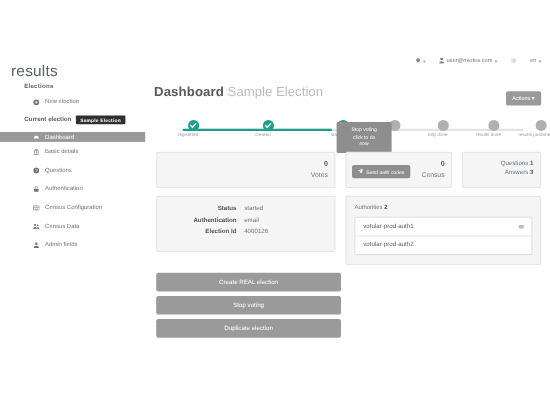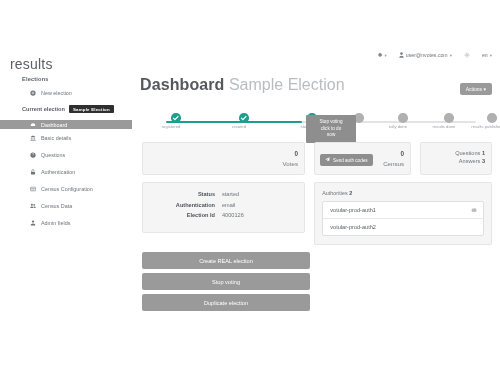--- a/index.html
+++ b/index.html
@@ -57,21 +57,21 @@
     display: flex; align-items: center; gap: 5px;
     font-size: 5.4px; color: #6f7479;
     padding: 4px 0 4px 30px; height: 9px; box-sizing: content-box;
   }
   .nav-item.active { background: #9a9a9a; color: #ffffff; width: 132px; box-sizing: border-box; }
   .nav-ico { width: 6px; height: 6px; flex: 0 0 6px; display: block; }
   .nav-ico svg { display: block; }
 
   
   .main { position: absolute; left: 138px; top: 76px; width: 358px; }
-  .page-title { font-size: 16px; margin: 0 0 6px 2px; }
+  .page-title { font-size: 12px; margin: 0 0 6px 2px; }
   .page-title .t1 { color: #55595e; font-weight: bold; letter-spacing: .1px; }
   .page-title .t2 { color: #b9bdc1; font-weight: normal; }
 
   
   .actions-btn {
     position: absolute; right: 4px; top: 7px;
     background: #9a9a9a; color: #fff; font-size: 5px;
     padding: 3px 6px; border-radius: 2px; white-space: nowrap;
   }
 

